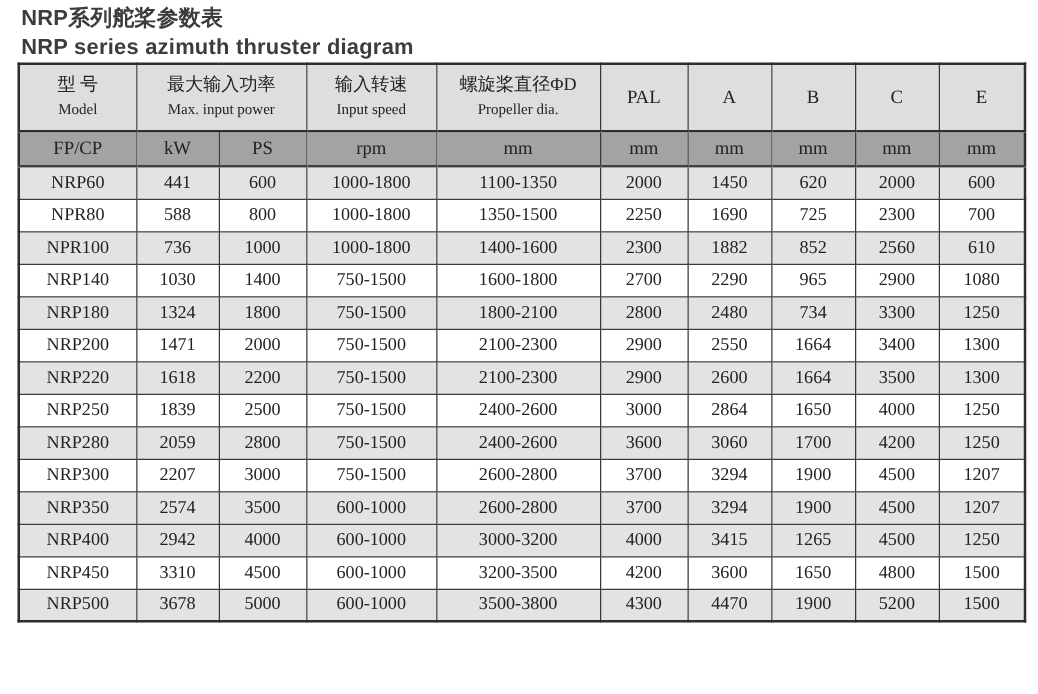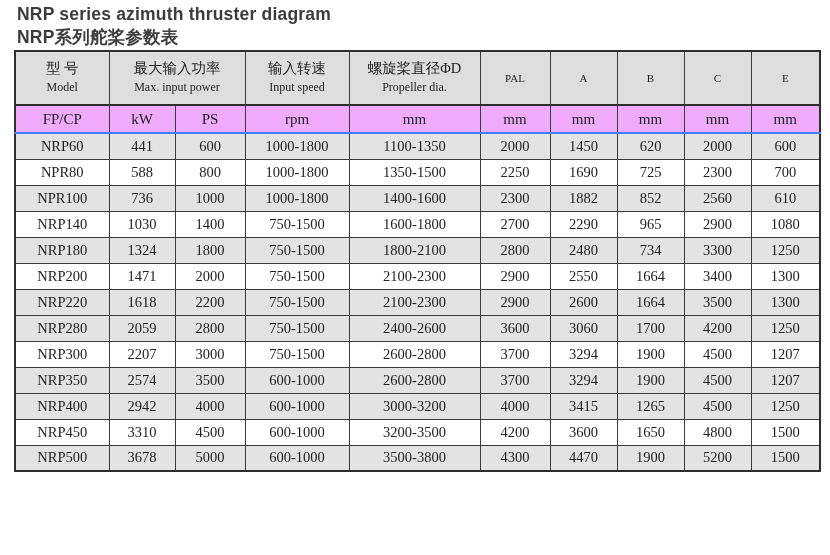--- a/index.html
+++ b/index.html
@@ -53,44 +53,44 @@
   }
   tr.group-header th {
     background: #dedede;
     height: 54px;
     font-size: 14px;
     line-height: 19px;
     border-bottom: 2px solid #2e2e2e;
   }
   tr.group-header .zh { display: block; font-size: 14.5px; }
   tr.group-header .en { display: block; font-size: 12px; }
-  tr.group-header .single { font-size: 11px; }
+  tr.group-header .single { font-size: 15px; }
   tr.units-row td {
-    background: #f0abfc;
+    background: #a3a3a3;
     height: 28px;
     font-size: 15px;
-    border-bottom: 2px solid #3b82f6;
+    border-bottom: 2px solid #404040;
   }
   tbody.data tr td {
     height: 26px;
     font-size: 14.5px;
     background: #ffffff;
   }
   tbody.data tr.stripe td {
     background: #e3e3e3;
   }
 </style>
 </head>
 <body>
 
 <div class="page">
 
   <div class="titles">
+    <div class="title-line">NRP系列舵桨参数表</div>
     <div class="title-line">NRP series azimuth thruster diagram</div>
-    <div class="title-line">NRP系列舵桨参数表</div>
   </div>
 
   <table class="spec">
     <colgroup>
       <col style="width:94px">
       <col style="width:66px">
       <col style="width:70px">
       <col style="width:104px">
       <col style="width:131px">
       <col style="width:70px">
@@ -214,20 +214,32 @@
           <td>1618</td>
           <td>2200</td>
           <td>750-1500</td>
           <td>2100-2300</td>
           <td>2900</td>
           <td>2600</td>
           <td>1664</td>
           <td>3500</td>
           <td>1300</td>
         </tr>
+        <tr>
+          <td>NRP250</td>
+          <td>1839</td>
+          <td>2500</td>
+          <td>750-1500</td>
+          <td>2400-2600</td>
+          <td>3000</td>
+          <td>2864</td>
+          <td>1650</td>
+          <td>4000</td>
+          <td>1250</td>
+        </tr>
         <tr class="stripe">
           <td>NRP280</td>
           <td>2059</td>
           <td>2800</td>
           <td>750-1500</td>
           <td>2400-2600</td>
           <td>3600</td>
           <td>3060</td>
           <td>1700</td>
           <td>4200</td>

